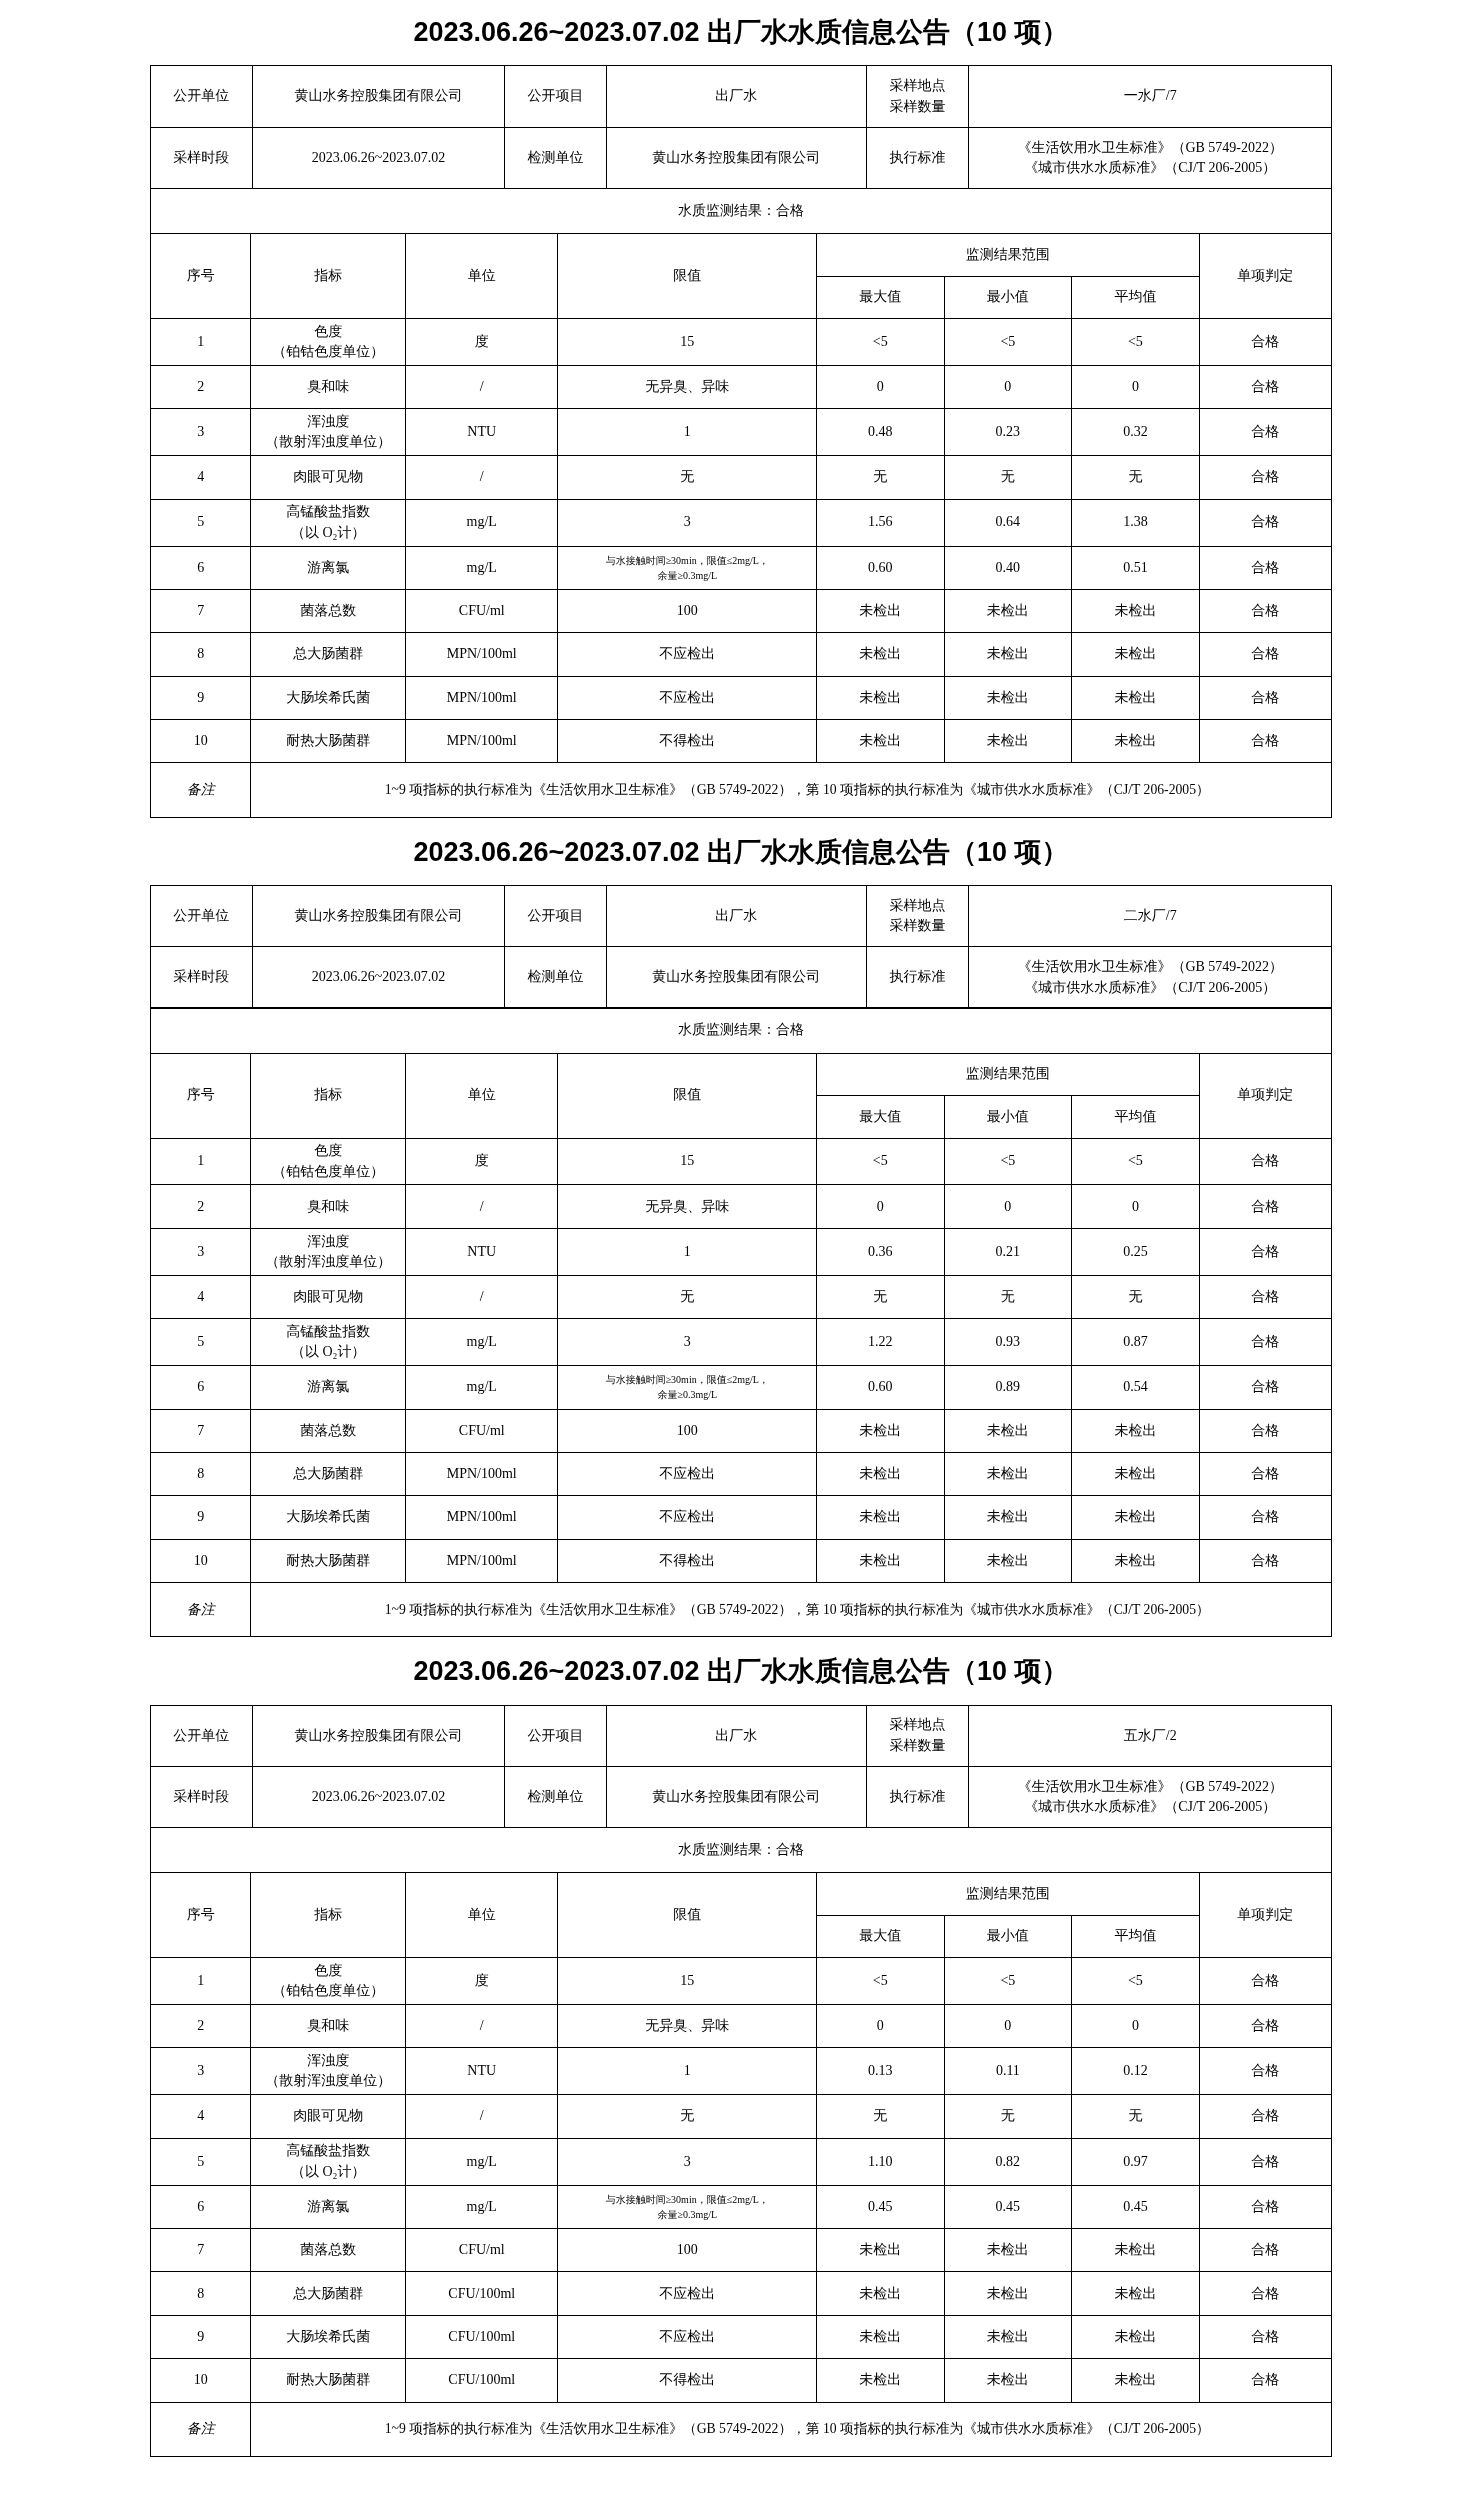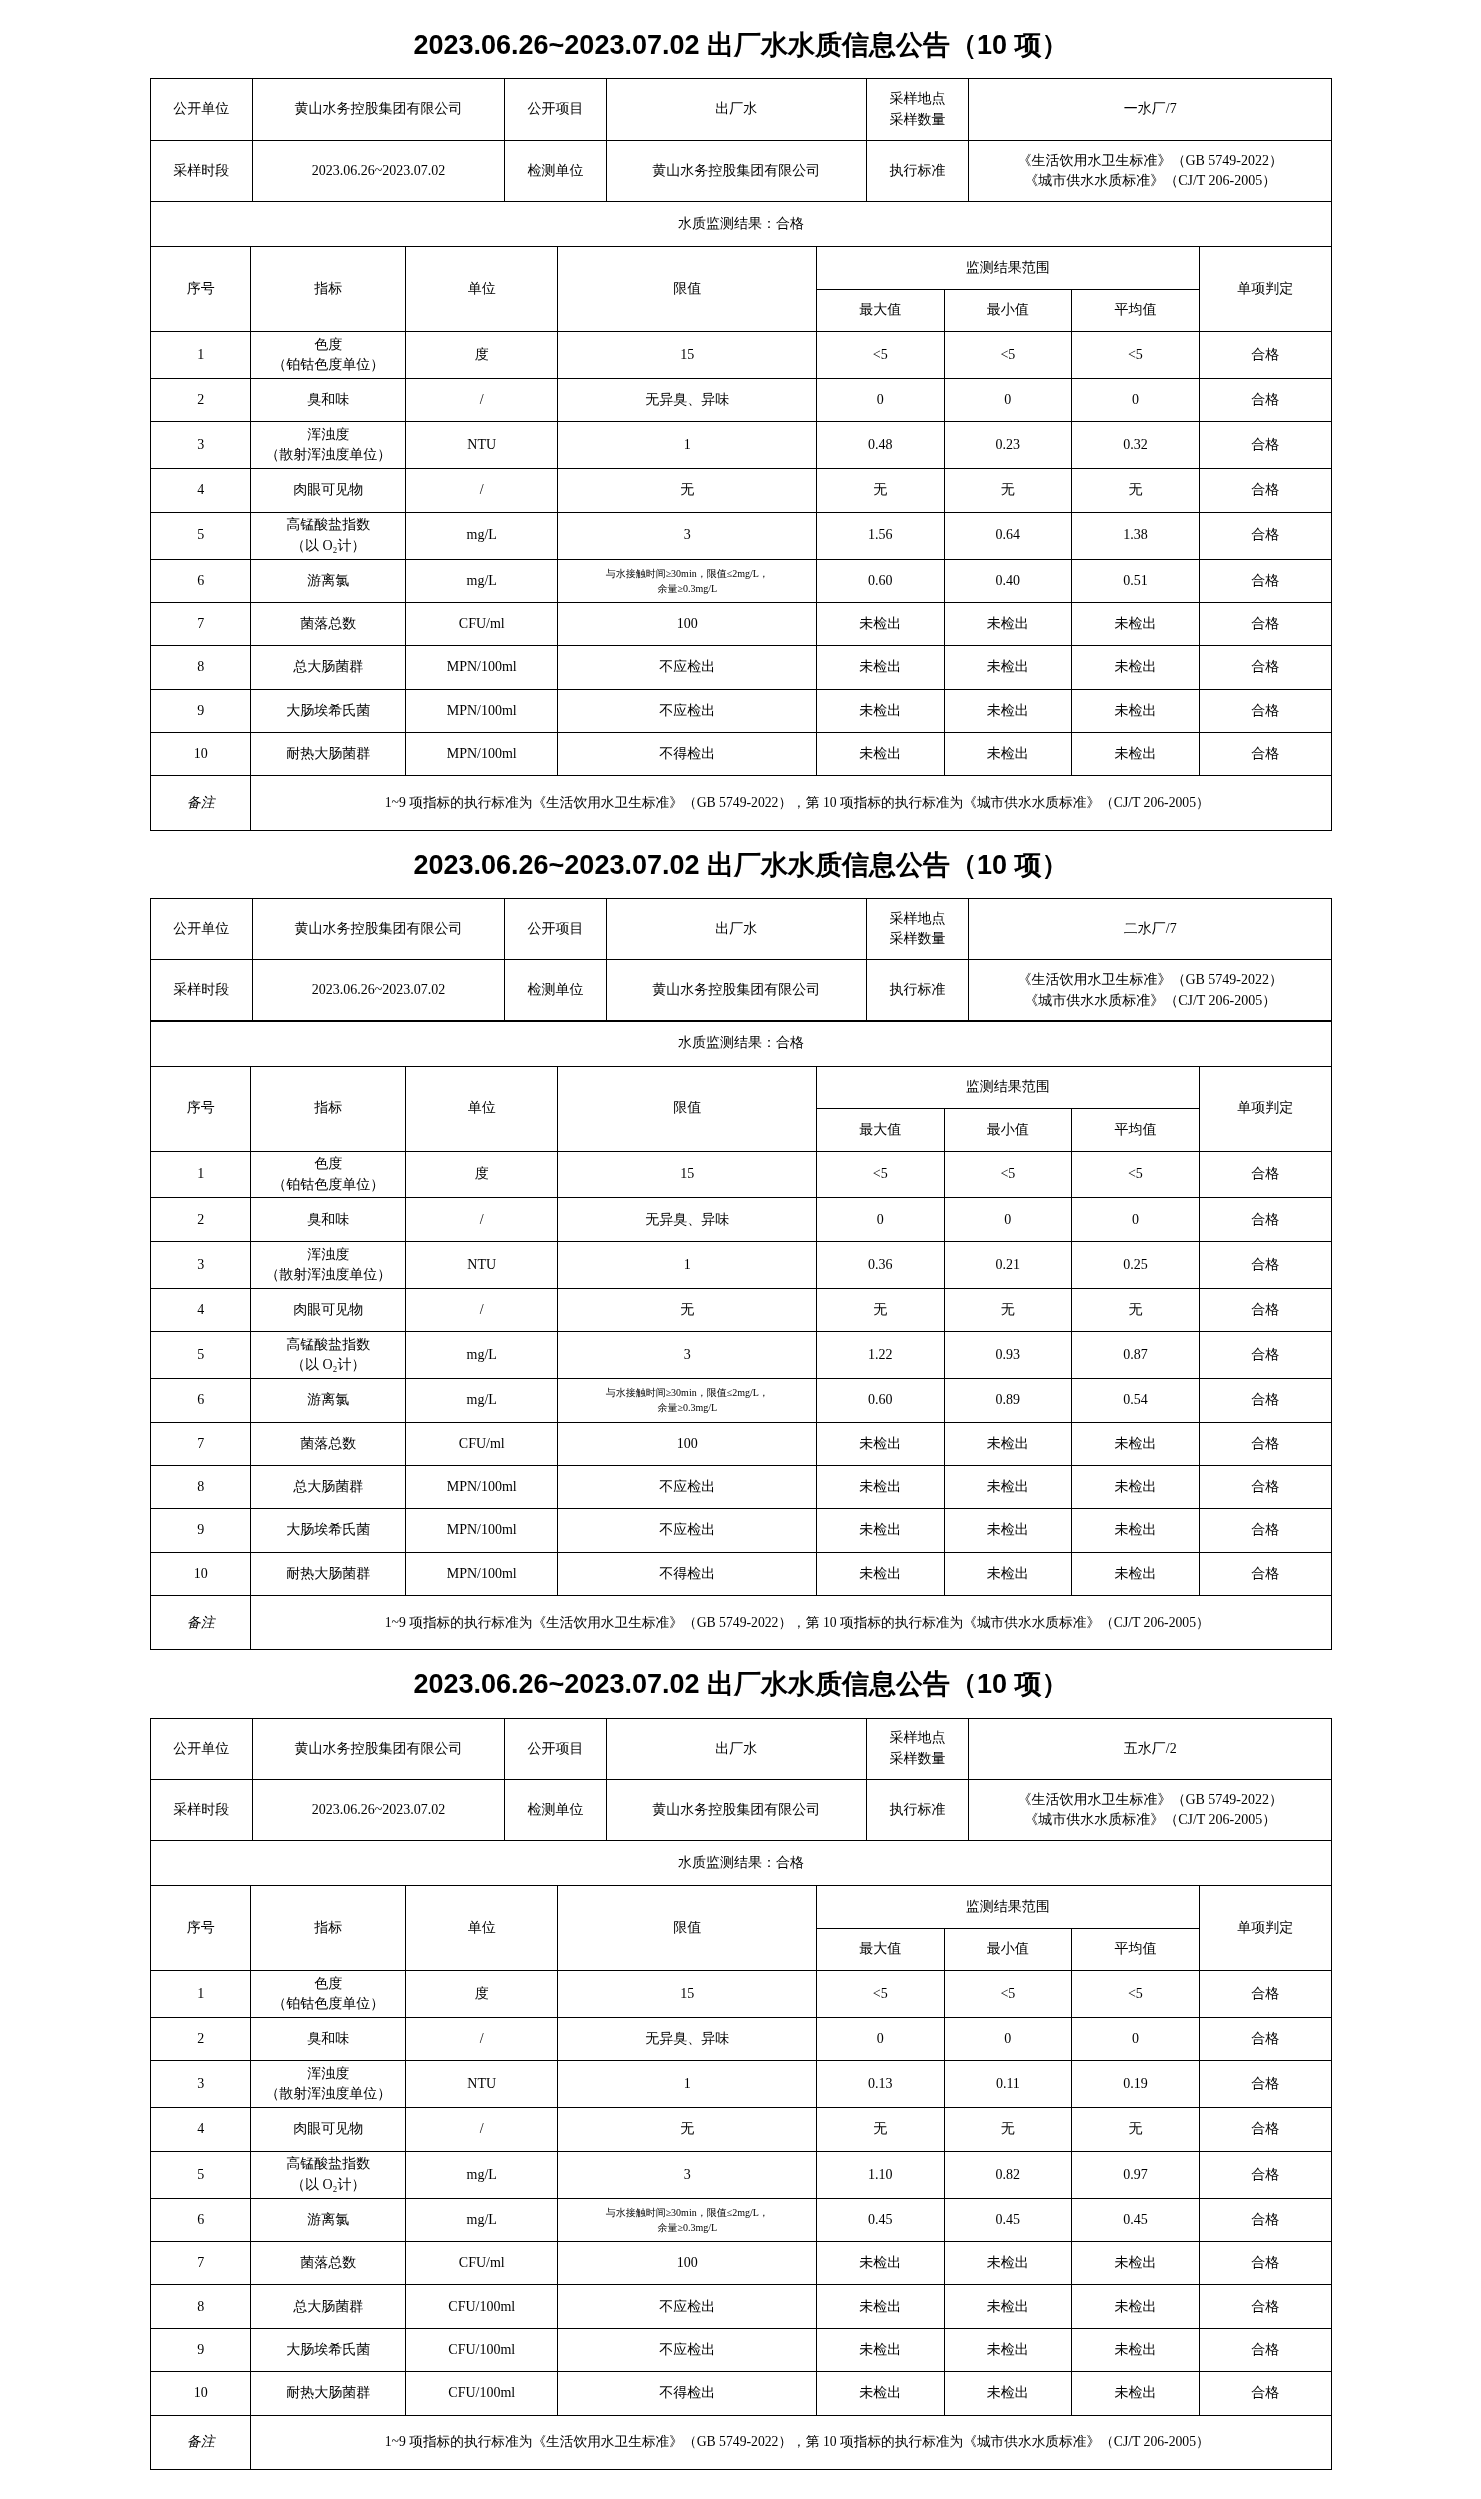--- a/index.html
+++ b/index.html
@@ -1,21 +1,21 @@
 <!DOCTYPE html>
 <html lang="zh" style="font-size:10.7px"><head>
 <meta charset="utf-8">
 <style>
   html,body{margin:0;padding:0;}
   body{
     width:1482px;height:2500px;background:#ffffff;color:#000;
     font-family:"Liberation Serif","DejaVu Serif",serif;
     -webkit-font-smoothing:antialiased;
   }
-  .sheet{width:1182px;margin:0 auto;padding-top:22px;}
+  .sheet{width:1182px;margin:0 auto;padding-top:9px;}
   .block{margin-bottom:2.7px;}
   .block-title{
     text-align:center;
     font-family:"Liberation Sans","DejaVu Sans",sans-serif;
     font-weight:bold;font-size:27px;line-height:1.1;
     margin:20px 0 17.4px 0;letter-spacing:0;
   }
   .block:first-of-type .block-title{margin-top:9.3px;}
   table{border-collapse:collapse;width:100%;table-layout:fixed;}
   td{
@@ -482,21 +482,21 @@
             <td>合格</td>
           </tr>
           <tr>
             <td>3</td>
             <td>浑浊度
 （散射浑浊度单位）</td>
             <td>NTU</td>
             <td>1</td>
             <td>0.13</td>
             <td>0.11</td>
-            <td>0.19</td>
+            <td>0.12</td>
             <td>合格</td>
           </tr>
           <tr>
             <td>4</td>
             <td>肉眼可见物</td>
             <td>/</td>
             <td>无</td>
             <td>无</td>
             <td>无</td>
             <td>无</td>

